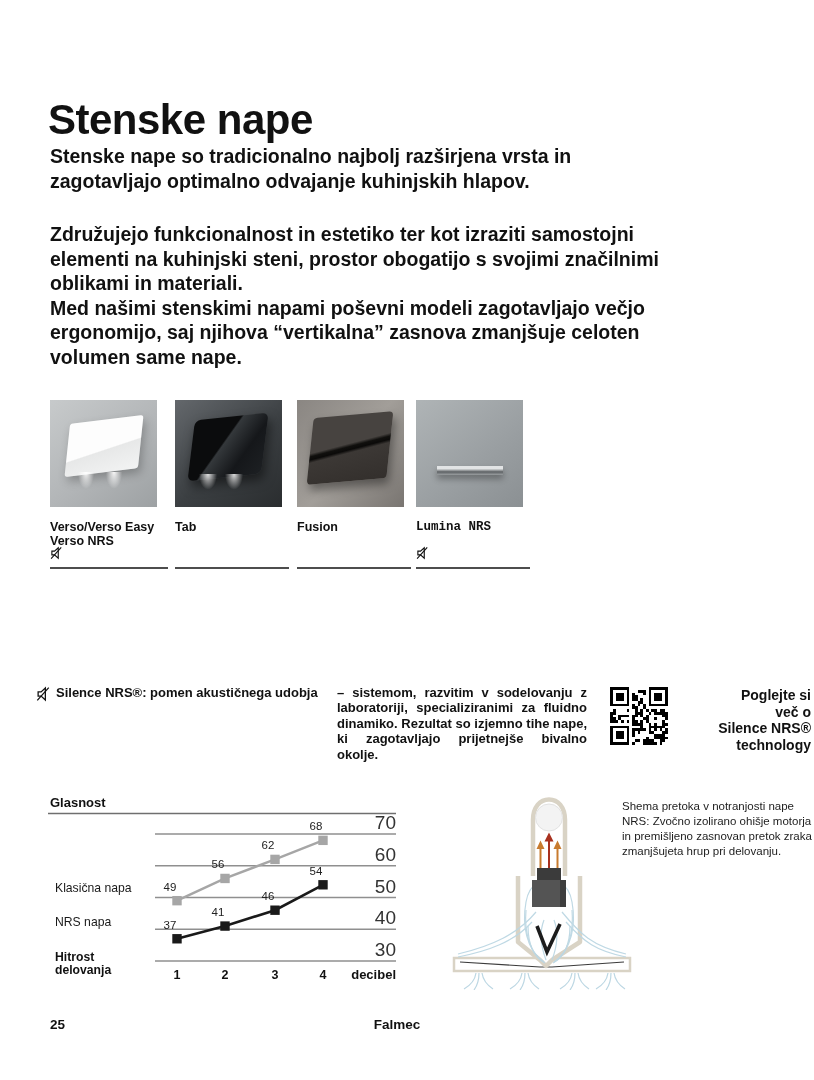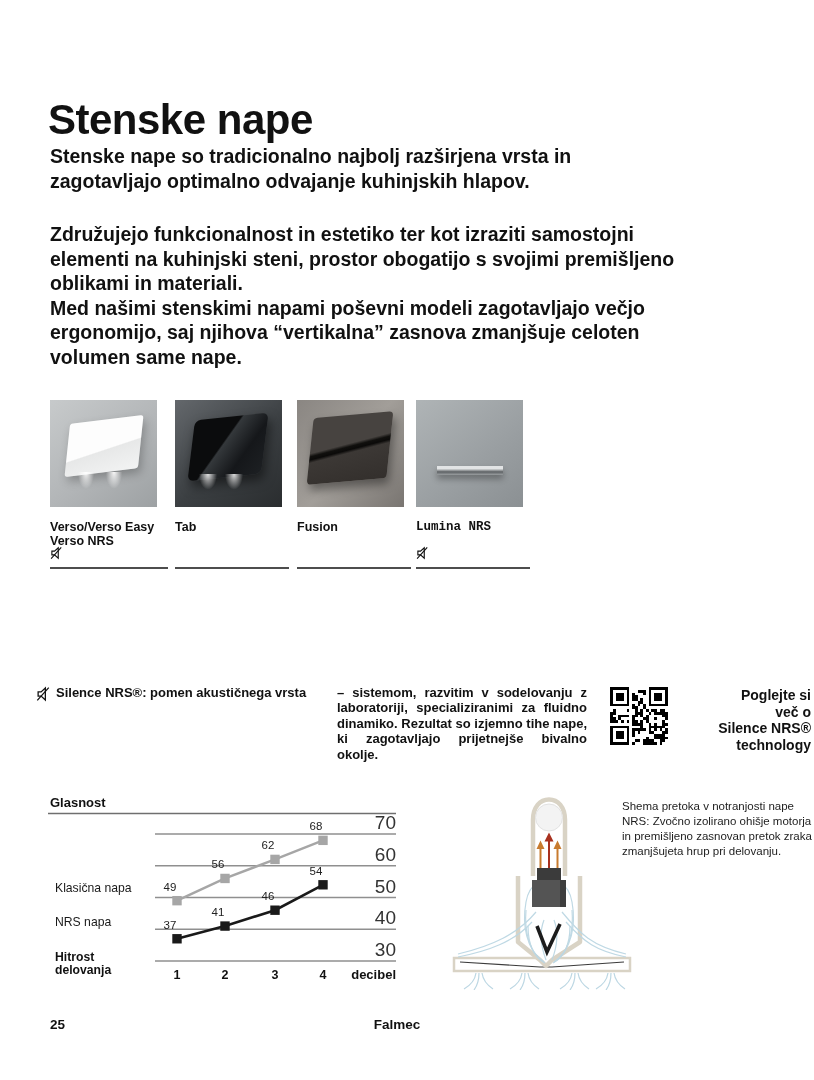--- a/index.html
+++ b/index.html
@@ -57,21 +57,21 @@
   .brand{left:0;width:794px;top:1017px;text-align:center;font-size:13.5px;font-weight:bold;}
   svg text{font-family:"Liberation Sans",sans-serif;}
 </style>
 </head>
 <body>
 
 <h1 class="abs page-title">Stenske nape</h1>
 
 <div class="abs intro lead">Stenske nape so tradicionalno najbolj razširjena vrsta in zagotavljajo optimalno odvajanje kuhinjskih hlapov.</div>
 <div class="abs intro body">
-  <div>Združujejo funkcionalnost in estetiko ter kot izraziti samostojni elementi na kuhinjski steni, prostor obogatijo s svojimi premišljeno oblikami in materiali.</div>
+  <div>Združujejo funkcionalnost in estetiko ter kot izraziti samostojni elementi na kuhinjski steni, prostor obogatijo s svojimi značilnimi oblikami in materiali.</div>
   <div>Med našimi stenskimi napami poševni modeli zagotavljajo večjo ergonomijo, saj njihova “vertikalna” zasnova zmanjšuje celoten volumen same nape.</div>
 </div>
 
 <div class="abs product-col" style="left:50px;width:122px;">
   <div class="thumb t1">
     <div class="hood"></div>
     <div class="beam" style="left:26px;"></div>
     <div class="beam" style="left:54px;"></div>
   </div>
   <div class="product-label">Verso/Verso Easy
@@ -124,21 +124,21 @@
 
 <div class="abs sil-icon">
   <svg viewBox="0 0 20 18" width="17" height="16">
       <g fill="none" stroke="#111" stroke-width="1.5">
         <path d="M2.5 6.5 h3.5 l5 -4.5 v14 l-5 -4.5 h-3.5 Z"></path>
         <path d="M1.5 16.5 L15 1.5"></path>
       </g>
     </svg>
 </div>
 <div class="abs sil-col1">
-  <div class="heading">Silence NRS®: pomen akustičnega vrsta</div>
+  <div class="heading">Silence NRS®: pomen akustičnega udobja</div>
 </div>
 <div class="abs sil-col2">– sistemom, razvitim v sodelovanju z laboratoriji, specializiranimi za fluidno dinamiko. Rezultat so izjemno tihe nape, ki zagotavljajo prijetnejše bivalno okolje.</div>
 
 <div class="abs qr">
   <svg id="qr-svg" viewBox="0 0 21 21" width="58" height="58" shape-rendering="crispEdges">
       <rect x="10" y="1" width="1" height="1" fill="#000"></rect>
       <rect x="11" y="1" width="1" height="1" fill="#000"></rect>
       <rect x="12" y="1" width="1" height="1" fill="#000"></rect>
       <rect x="8" y="2" width="1" height="1" fill="#000"></rect>
       <rect x="12" y="2" width="1" height="1" fill="#000"></rect>

